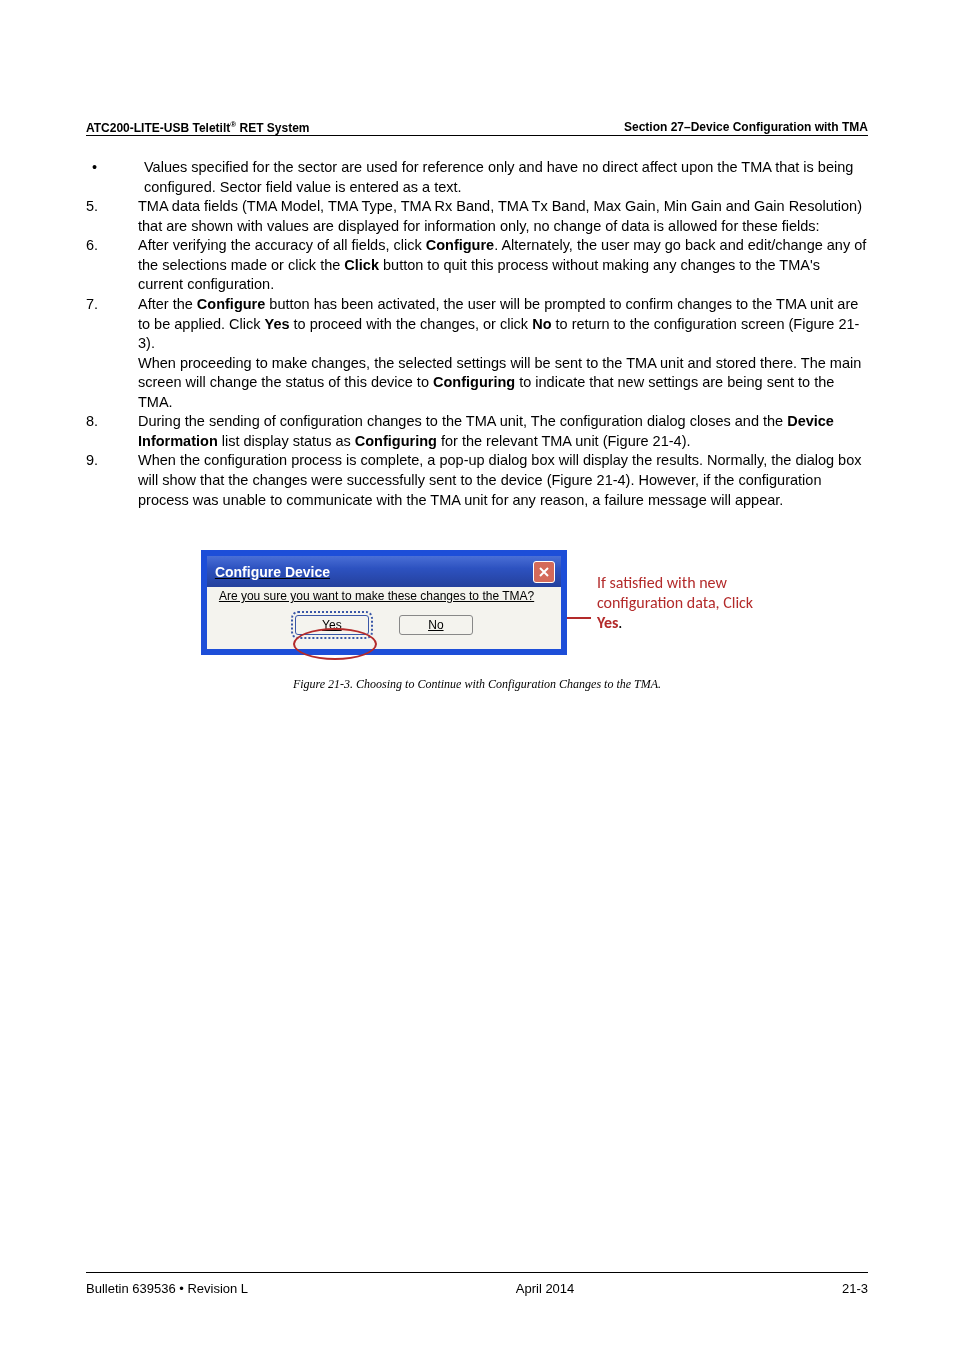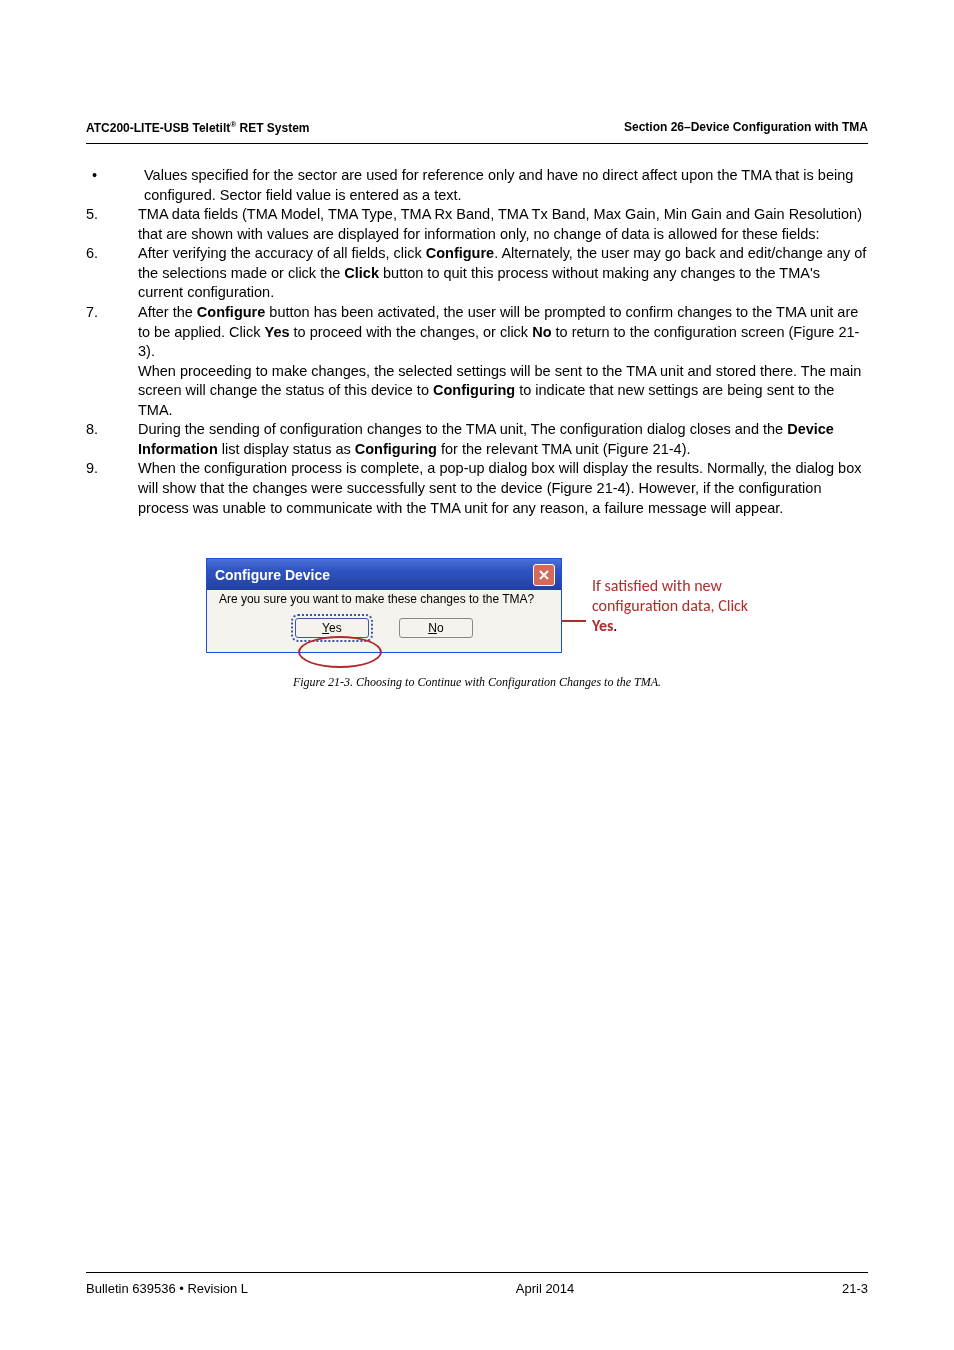--- a/index.html
+++ b/index.html
@@ -15,21 +15,21 @@
     box-sizing: border-box;
     min-height: 1350px;
     position: relative;
   }
   .hdr {
     display: flex;
     justify-content: space-between;
     font-size: 12px;
     font-weight: bold;
     border-bottom: 1.5px solid #000;
-    padding-bottom: 8px;
+    padding-bottom: 0;
     margin-bottom: 22px;
   }
   .hdr sup { font-size: 8px; }
   .body-text {
     font-size: 14.5px;
     line-height: 1.35;
   }
   .item {
     display: flex;
     margin: 0;
@@ -44,23 +44,24 @@
   .bullet-dot { width:52px; flex-shrink:0; padding-left:6px; }
   b { font-weight: bold; }
   .figwrap {
     margin-top: 40px;
     display:flex;
     justify-content:center;
   }
   .figrow { display:flex; align-items:center; }
   .dlg {
     width: 354px;
-    border: 1px solid #1d4ed8;
+    border: 6px solid #1d4ed8;
     box-shadow: 0 0 0 1px #c8cfe2 inset;
     font-family: Tahoma, Arial, sans-serif;
+    text-decoration: underline;
   }
   .dlg-title {
     background: linear-gradient(#4a6fd6, #2d52c0 40%, #24409c);
     color:#fff;
     font-weight:bold;
     font-size:14px;
     padding:5px 6px 4px 8px;
     display:flex;
     justify-content:space-between;
     align-items:center;
@@ -135,21 +136,21 @@
   }
 </style>
 </head>
 <body>
 
 <div class="page">
   <div class="hdr">
     <span>
       <span>ATC200-LITE-USB Teletilt</span><sup>®</sup><span> RET System</span>
     </span>
-    <span>Section 26–Device Configuration with TMA</span>
+    <span>Section 27–Device Configuration with TMA</span>
   </div>
 
   <div class="body-text" id="body-list">
       <div class="item">
         <div class="bullet-dot">•</div>
         <div class="txt">Values specified for the sector are used for reference only and have no direct affect upon the TMA that is being configured. Sector field value is entered as a text.</div>
       </div>
       <div class="item">
         <div class="num">5.</div>
         <div class="txt">TMA data fields (TMA Model, TMA Type, TMA Rx Band, TMA Tx Band, Max Gain, Min Gain and Gain Resolution) that are shown with values are displayed for information only, no change of data is allowed for these fields:</div>

